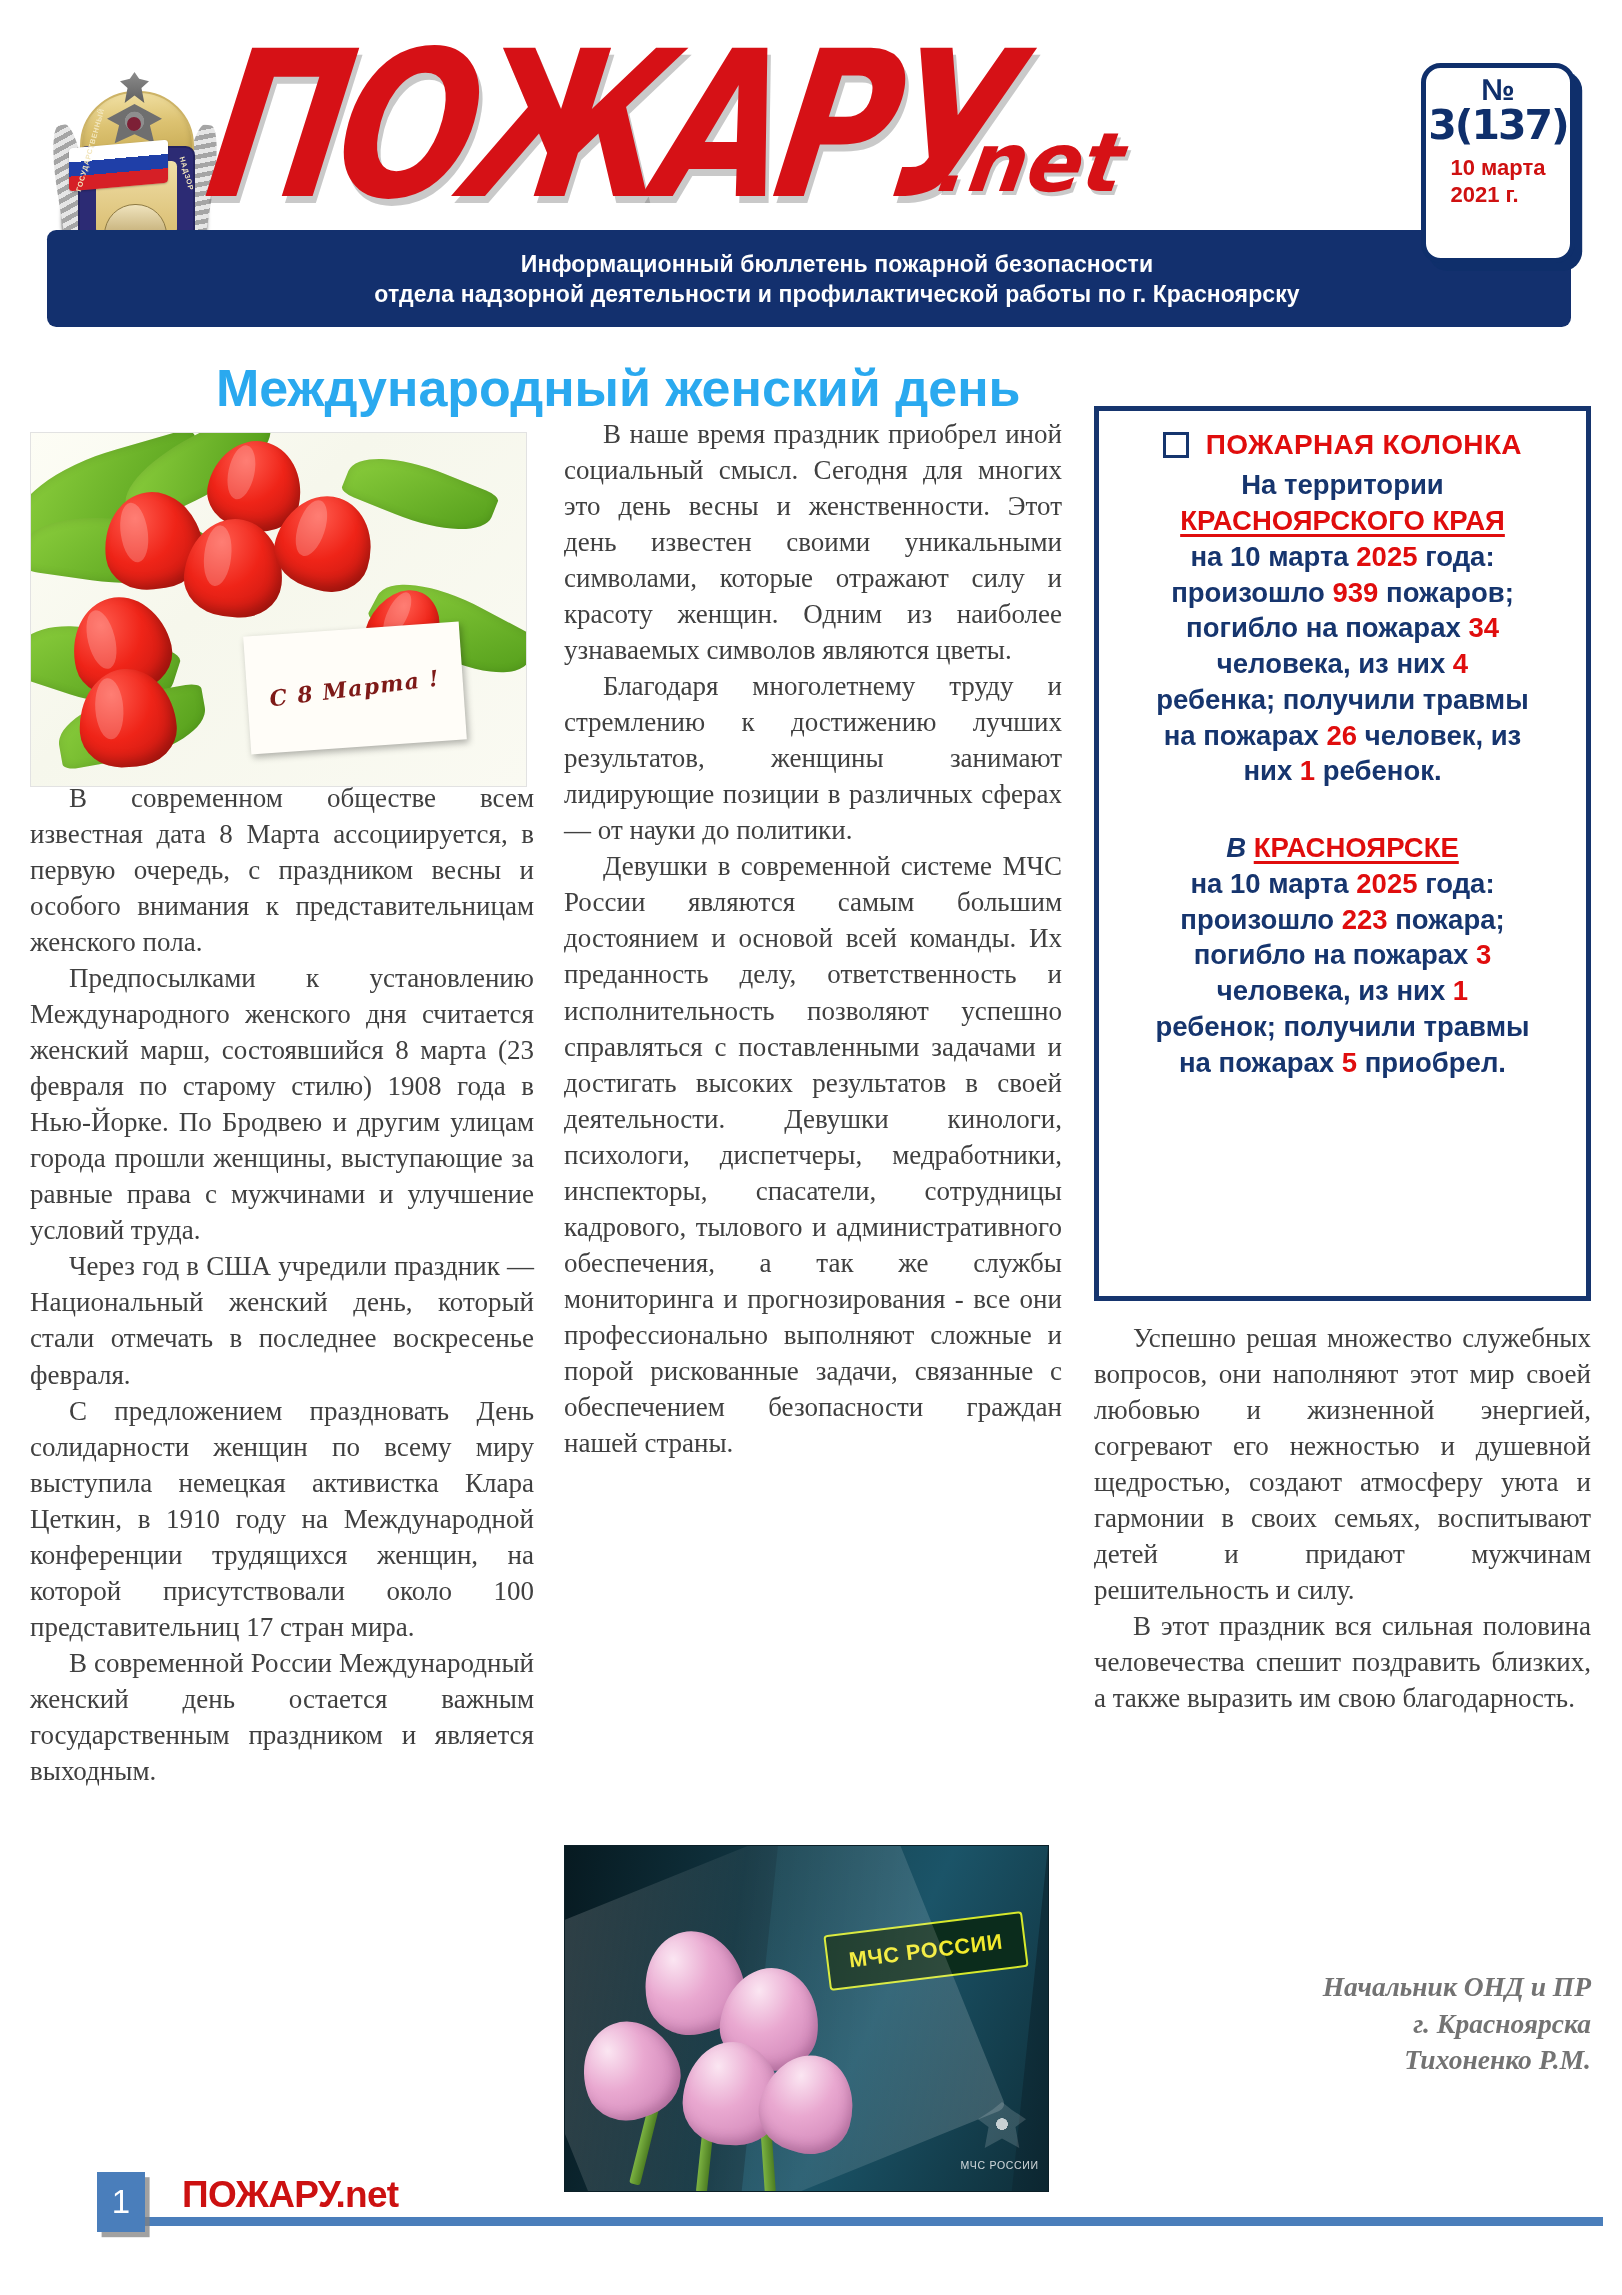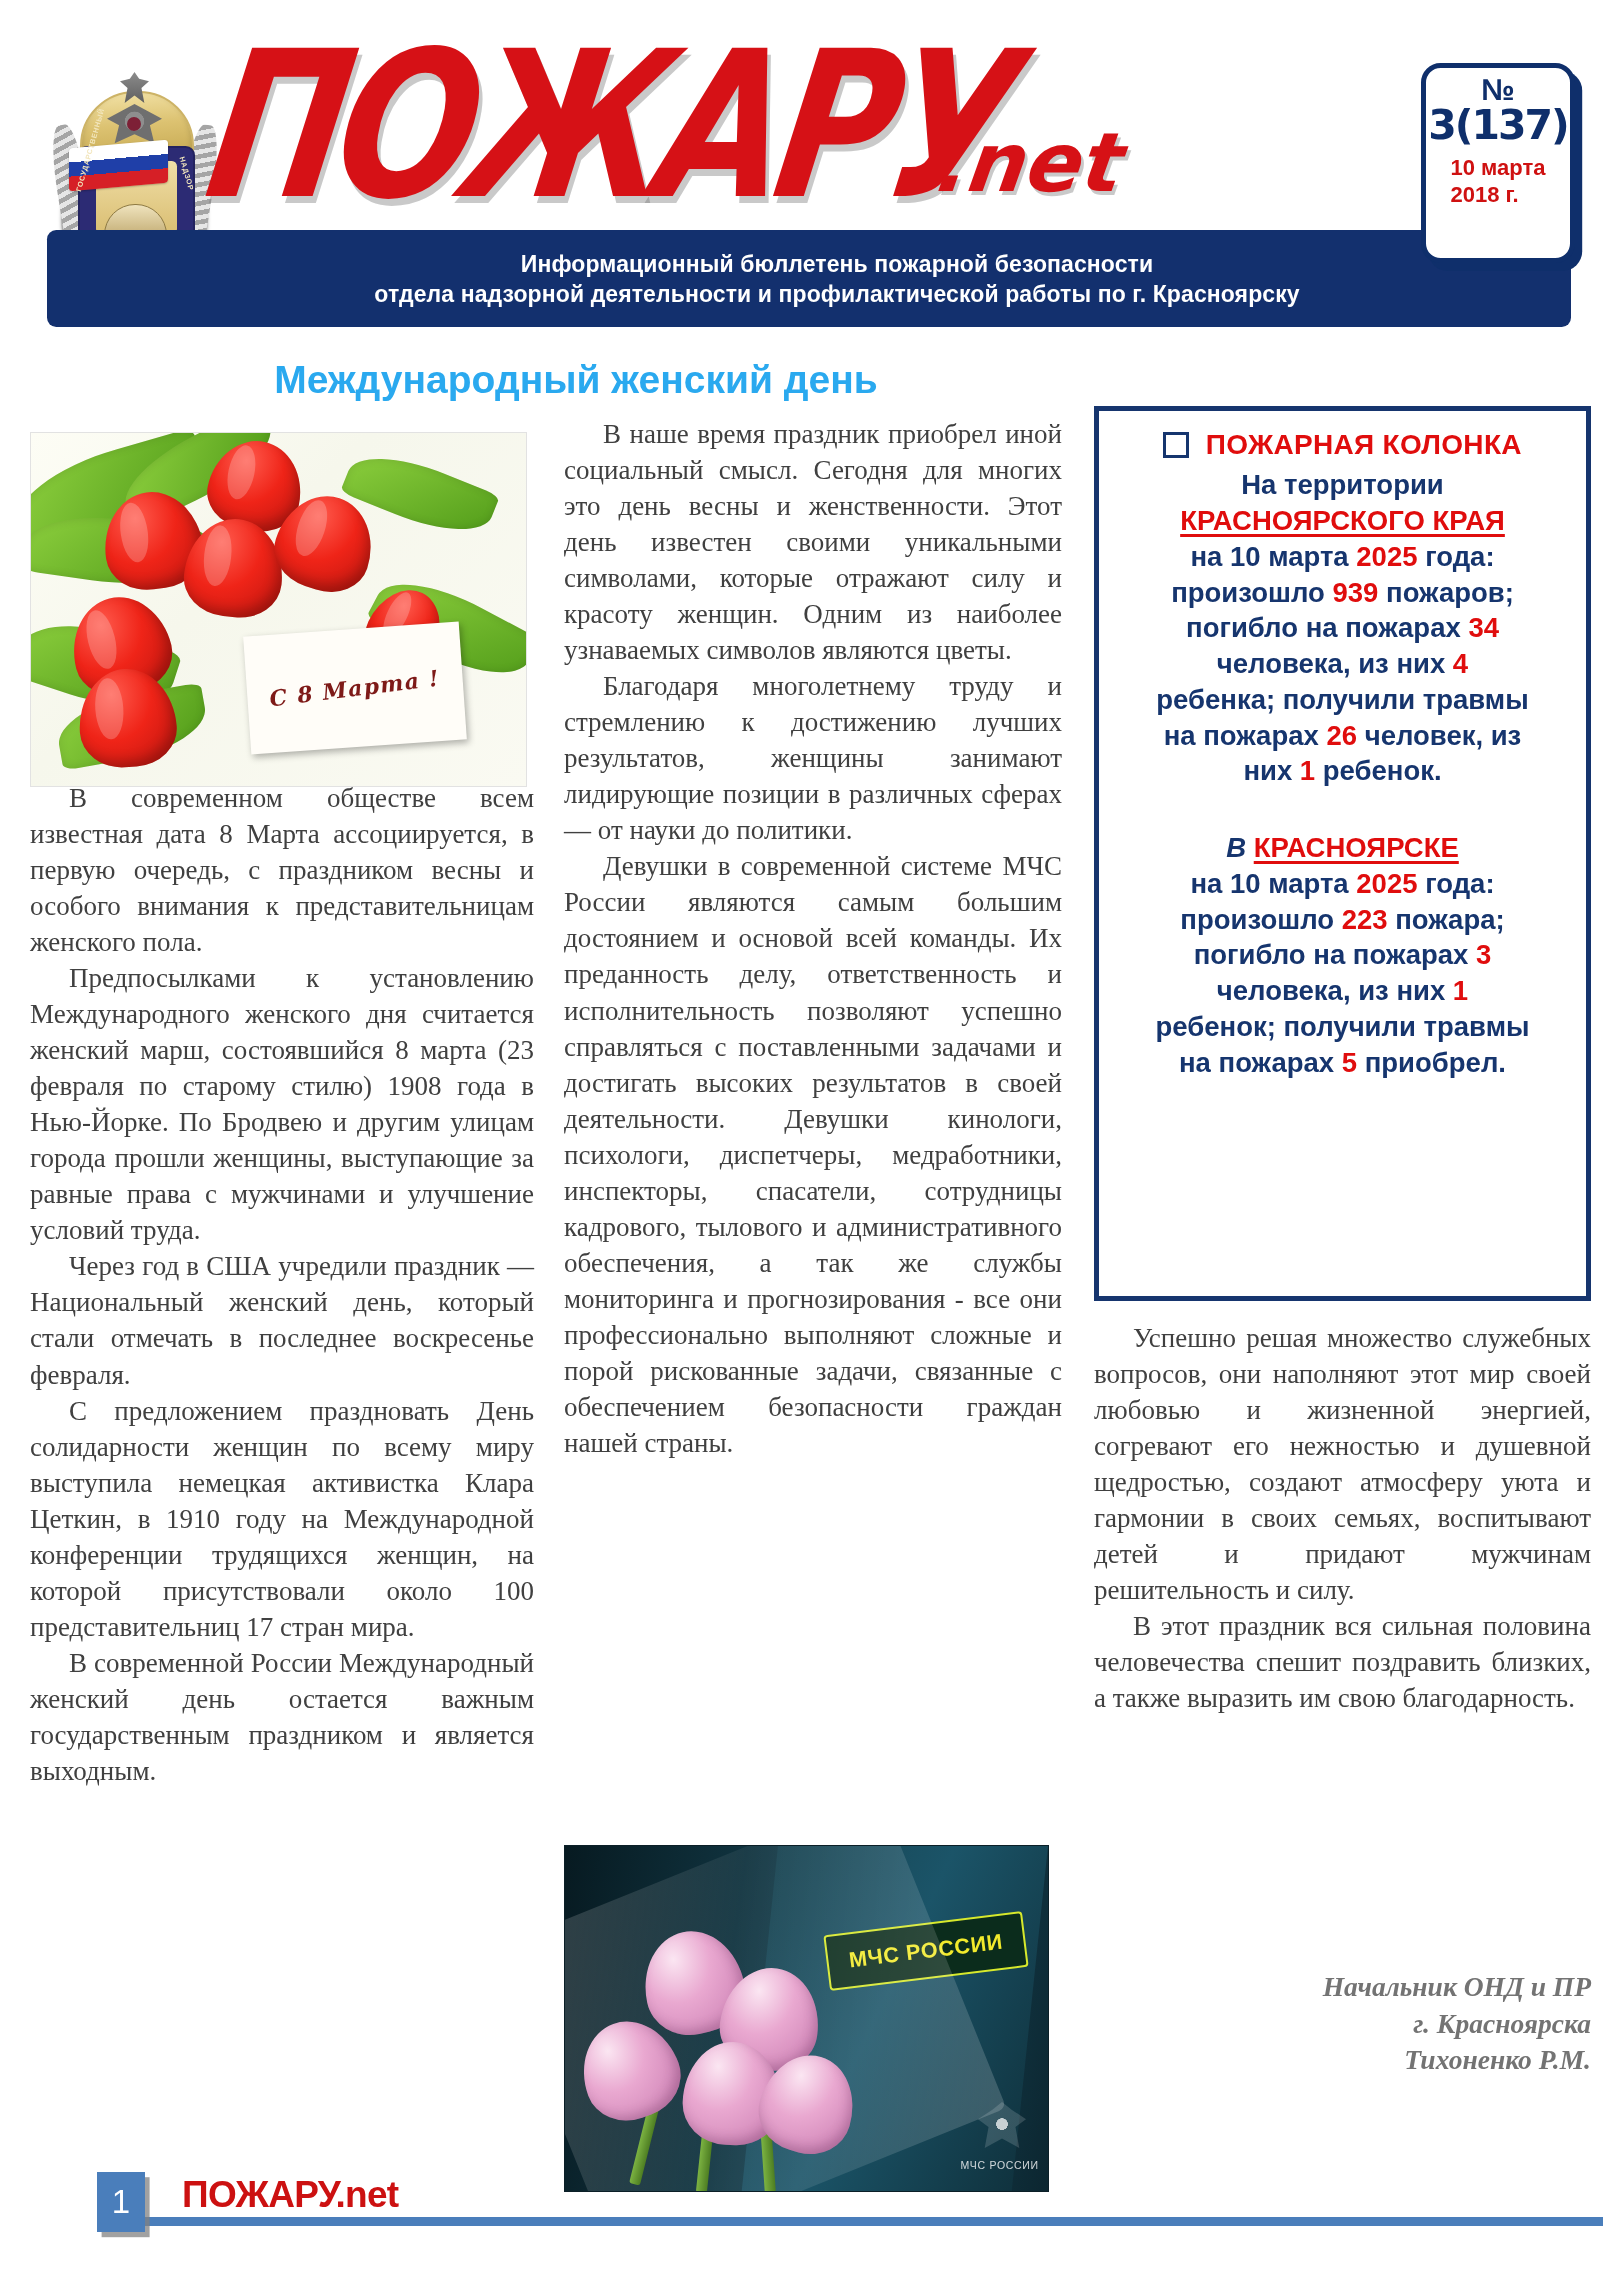--- a/index.html
+++ b/index.html
@@ -121,21 +121,21 @@
     display:flex;flex-direction:column;align-items:center;justify-content:flex-start;
     padding-top:6.5px;box-sizing:border-box;
   }
   .issue-no{font-family:"Liberation Sans",sans-serif;font-weight:bold;font-size:30px;color:#0f2f6b;line-height:1.02;}
   .issue-num{font-family:"DejaVu Sans",sans-serif;font-weight:bold;font-size:41px;color:#0f2f6b;line-height:1.05;letter-spacing:-2px;margin-top:-1.3px;}
   .issue-date{font-family:"Liberation Sans",sans-serif;font-weight:bold;font-size:22px;color:#cf1111;line-height:1.22;margin-top:7.9px;text-align:left;}
 
   
   .page-title{
     position:absolute;left:216px;top:358px;width:720px;
-    font-family:"Liberation Sans",sans-serif;font-weight:bold;font-size:39px;
+    font-family:"Liberation Sans",sans-serif;font-weight:bold;font-size:52px;
     color:#2aa9ef;text-align:center;white-space:nowrap;
   }
 
   
   .col{position:absolute;top:416px;font-size:27px;line-height:1.335;color:#404040;text-align:justify;text-justify:inter-word;}
   .col p{margin:0;text-indent:39px;}
   .col1{left:30px;width:504px;}
   .col2{left:564px;width:498px;}
   .col3{left:1094px;width:497px;}
 
@@ -252,21 +252,21 @@
   <div class="mast-band-inner">
     <div>Информационный бюллетень пожарной безопасности</div>
     <div>отдела надзорной деятельности и профилактической работы по г. Красноярску</div>
   </div>
 
   <div class="issue-badge">
     <div class="issue-no">№</div>
     <div class="issue-num">3(137)</div>
     <div class="issue-date">
       <div>10 марта</div>
-      <div>2018 г.</div>
+      <div>2021 г.</div>
     </div>
   </div>
 </div>
 
 <div class="page-title">Международный женский день</div>
 
 <div class="photo-tulips">
   <div class="tulip-bg"></div>
   <div class="leaf" style="left:-19.6px;top:19.6px;width:196px;height:79px;transform:rotate(-16deg);"></div>
   <div class="leaf" style="left:-6.5px;top:85px;width:177px;height:65px;transform:rotate(8deg);"></div>

